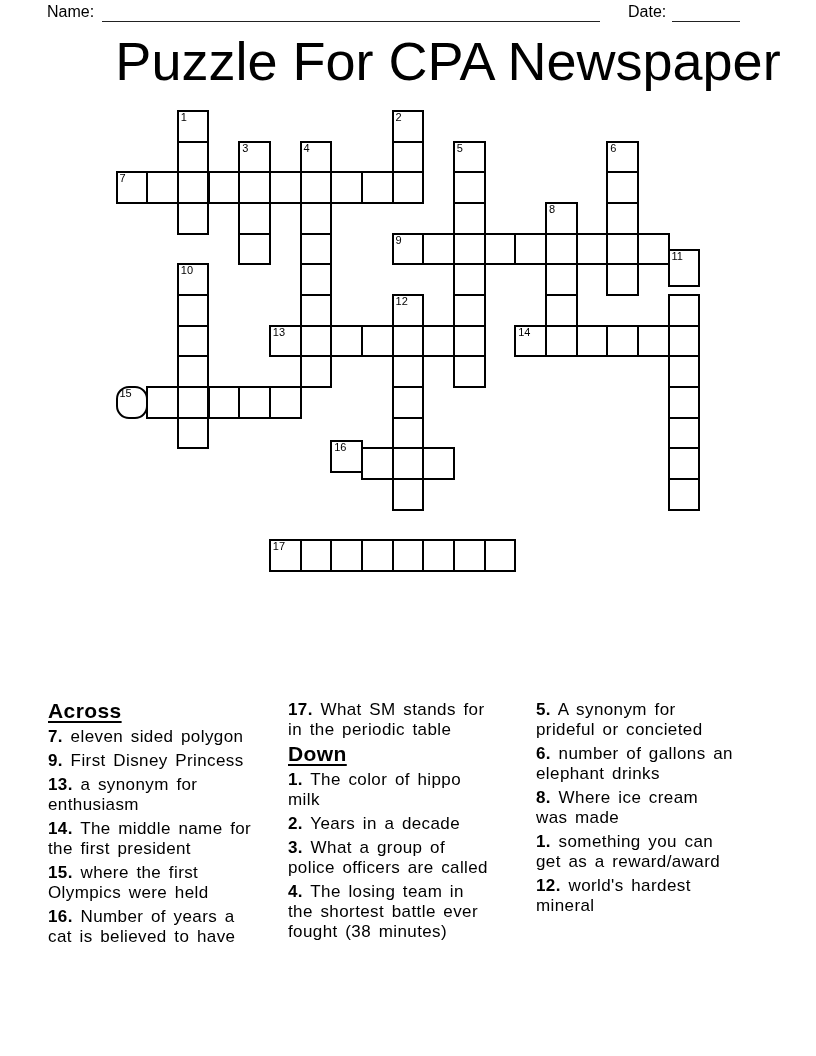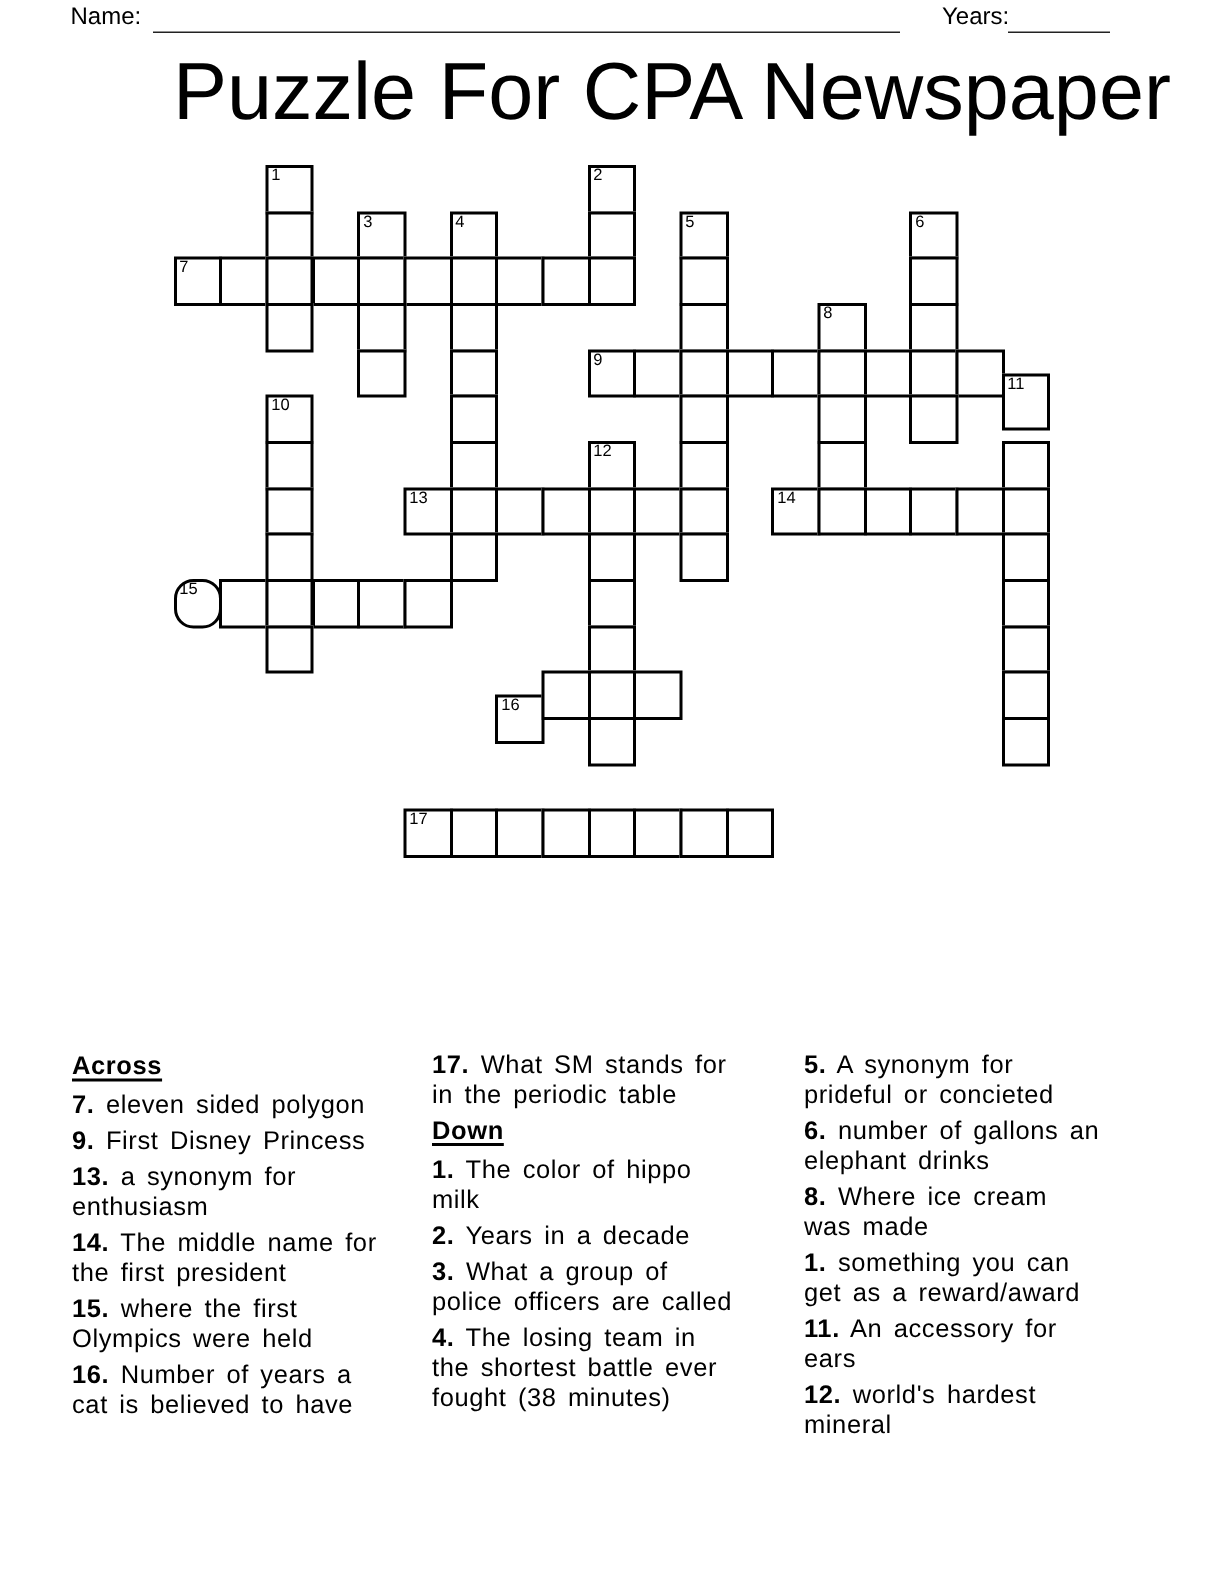--- a/index.html
+++ b/index.html
@@ -35,33 +35,33 @@
   .clue-col{
     position:absolute;top:700px;width:238px;font-size:17px;line-height:20px;
     letter-spacing:0.4px;word-spacing:2.5px;color:#000;
   }
   .clue-col-1{left:48px;}
   .clue-col-2{left:288px;}
   .clue-col-3{left:536px;}
   .clue{margin:0 0 4px 0;}
   .clue b{font-weight:700;}
   .clue-heading{
-    font-size:17px;font-weight:700;margin:1px 0 6px 0;
+    font-size:21px;font-weight:700;margin:1px 0 6px 0;
     text-decoration:underline;text-decoration-thickness:2px;text-underline-offset:3px;
   }
 </style>
 </head>
 <body>
 
 <div class="page">
 
   <div>
     <span class="hdr-label name-label">Name:</span>
     <div class="hline name-line"></div>
-    <span class="hdr-label date-label">Years:</span>
+    <span class="hdr-label date-label">Date:</span>
     <div class="hline date-line"></div>
   </div>
 
   <div class="title">Puzzle For CPA Newspaper</div>
 
   <div class="grid" id="grid">
       <div class="cell" style="left: 176.84px; top: 110px; width: 32.67px; height: 32.67px;">
         <span class="cellnum">1</span>
       </div>
       <div class="cell" style="left: 391.53px; top: 110px; width: 32.67px; height: 32.67px;">
@@ -163,21 +163,21 @@
       <div class="cell" style="left: 146.17px; top: 386.03px; width: 32.67px; height: 32.67px;"></div>
       <div class="cell" style="left: 176.84px; top: 386.03px; width: 32.67px; height: 32.67px;"></div>
       <div class="cell" style="left: 207.51px; top: 386.03px; width: 32.67px; height: 32.67px;"></div>
       <div class="cell" style="left: 238.18px; top: 386.03px; width: 32.67px; height: 32.67px;"></div>
       <div class="cell" style="left: 268.85px; top: 386.03px; width: 32.67px; height: 32.67px;"></div>
       <div class="cell" style="left: 391.53px; top: 386.03px; width: 32.67px; height: 32.67px;"></div>
       <div class="cell" style="left: 667.56px; top: 386.03px; width: 32.67px; height: 32.67px;"></div>
       <div class="cell" style="left: 176.84px; top: 416.7px; width: 32.67px; height: 32.67px;"></div>
       <div class="cell" style="left: 391.53px; top: 416.7px; width: 32.67px; height: 32.67px;"></div>
       <div class="cell" style="left: 667.56px; top: 416.7px; width: 32.67px; height: 32.67px;"></div>
-      <div class="cell" style="left: 330.19px; top: 463px; width: 32.67px; height: 32.67px;">
+      <div class="cell" style="left: 330.19px; top: 440px; width: 32.67px; height: 32.67px;">
         <span class="cellnum">16</span>
       </div>
       <div class="cell" style="left: 360.86px; top: 447.37px; width: 32.67px; height: 32.67px;"></div>
       <div class="cell" style="left: 391.53px; top: 447.37px; width: 32.67px; height: 32.67px;"></div>
       <div class="cell" style="left: 422.2px; top: 447.37px; width: 32.67px; height: 32.67px;"></div>
       <div class="cell" style="left: 667.56px; top: 447.37px; width: 32.67px; height: 32.67px;"></div>
       <div class="cell" style="left: 391.53px; top: 478.04px; width: 32.67px; height: 32.67px;"></div>
       <div class="cell" style="left: 667.56px; top: 478.04px; width: 32.67px; height: 32.67px;"></div>
       <div class="cell" style="left: 268.85px; top: 539.38px; width: 32.67px; height: 32.67px;">
         <span class="cellnum">17</span>
@@ -207,18 +207,17 @@
         <div class="clue"><b>1.</b> The color of hippo<br>milk</div>
         <div class="clue"><b>2.</b> Years in a decade</div>
         <div class="clue"><b>3.</b> What a group of<br>police officers are called</div>
         <div class="clue"><b>4.</b> The losing team in<br>the shortest battle ever<br>fought (38 minutes)</div>
       </div>
     <div class="clue-col clue-col-3" id="clue-col-3">
         <div class="clue"><b>5.</b> A synonym for<br>prideful or concieted</div>
         <div class="clue"><b>6.</b> number of gallons an<br>elephant drinks</div>
         <div class="clue"><b>8.</b> Where ice cream<br>was made</div>
         <div class="clue"><b>1.</b> something you can<br>get as a reward/award</div>
-        <div class="clue"><b>11.</b> An accessory for<br>ears</div>
         <div class="clue"><b>12.</b> world's hardest<br>mineral</div>
       </div>
   </div>
 
 </div>
 
 </body></html>

